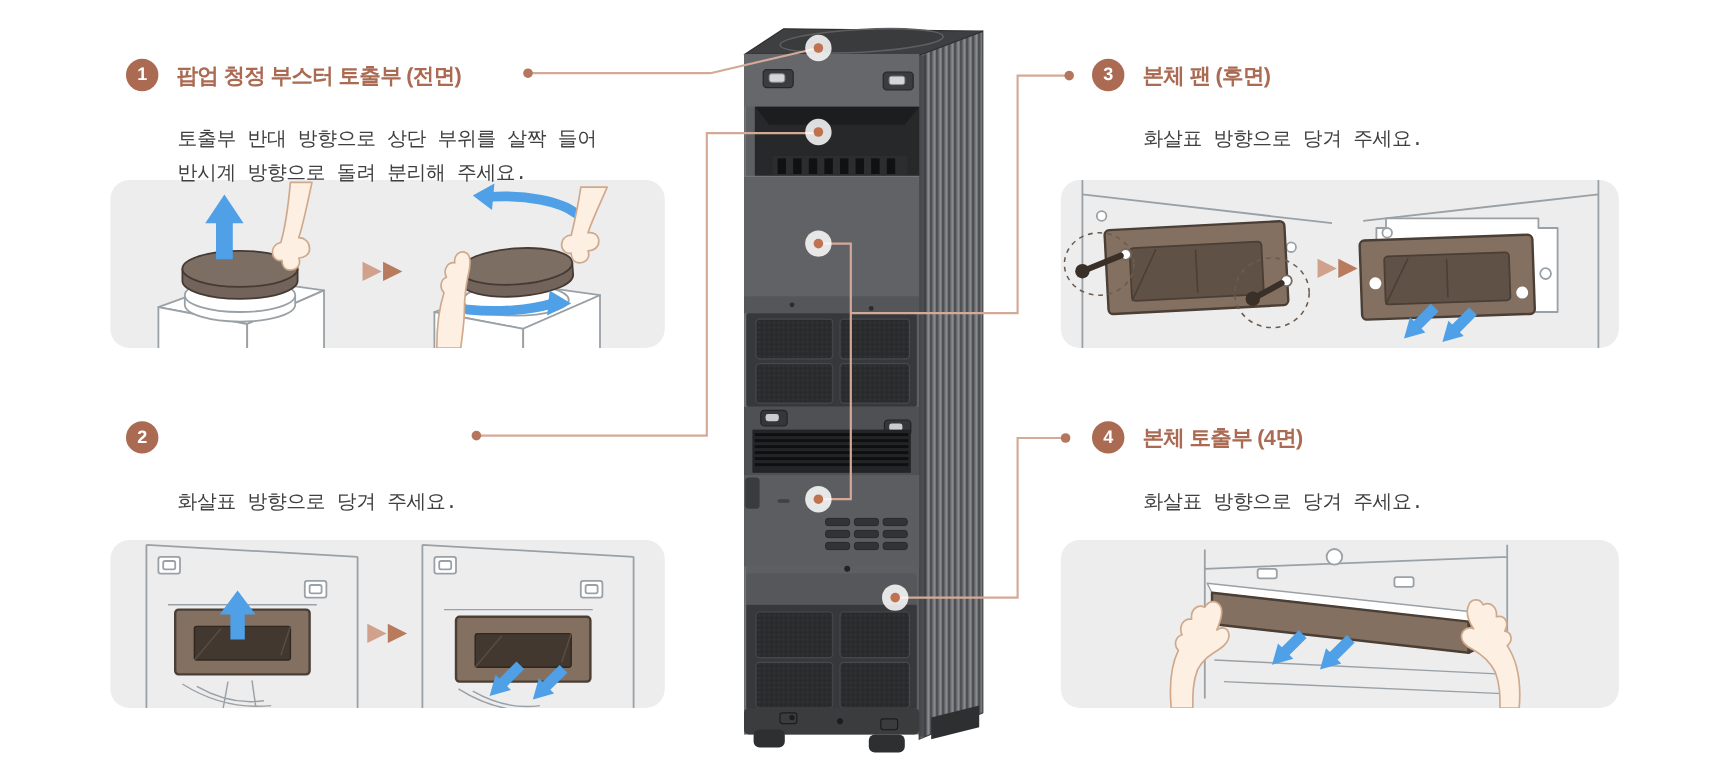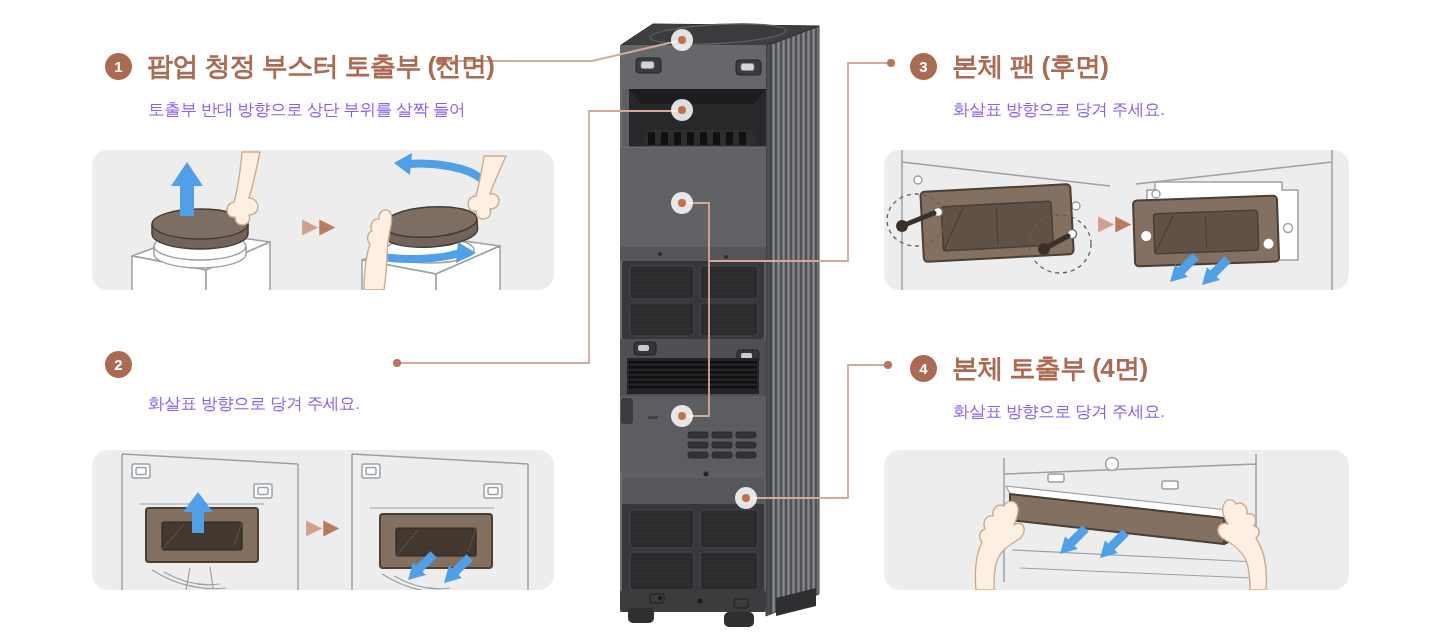--- a/index.html
+++ b/index.html
@@ -8,22 +8,22 @@
     font-family:"Liberation Sans","DejaVu Sans",sans-serif;overflow:hidden;
   }
   .scene{position:absolute;left:0;top:0;width:1440px;height:640px;z-index:1;}
   .sec{position:absolute;z-index:3;}
   .sec-head{display:flex;align-items:center;gap:15px;}
   .badge{
     width:27px;height:27px;border-radius:50%;background:#ab6a52;color:#fff;
     font-size:15px;font-weight:700;display:flex;align-items:center;justify-content:center;
     flex:0 0 27px;
   }
-  .title{font-size:26px;font-weight:700;color:#ab6a52;letter-spacing:-0.6px;white-space:nowrap;}
-  .desc{margin:11px 0 0 43px;font-size:16.5px;line-height:28px;color:#8b5cf6;letter-spacing:-0.3px;}
+  .title{font-size:18px;font-weight:700;color:#ab6a52;letter-spacing:-0.6px;white-space:nowrap;}
+  .desc{margin:27px 0 0 43px;font-size:16.5px;line-height:28px;color:#404040;letter-spacing:-0.3px;font-family:Liberation Mono, monospace;}
   .illus{position:absolute;background:#ededee;border-radius:16px;overflow:hidden;z-index:2;}
   .illus svg{display:block;width:100%;height:100%;}
   #sec1{left:105px;top:49px;}
   #sec2{left:105px;top:351px;}
   #sec3{left:910px;top:49px;}
   #sec4{left:910px;top:351px;}
   #box1{left:92px;top:150px;width:462px;height:140px;}
   #box2{left:92px;top:450px;width:462px;height:140px;}
   #box3{left:884px;top:150px;width:465px;height:140px;}
   #box4{left:884px;top:450px;width:465px;height:140px;}
@@ -197,20 +197,21 @@
   </g>
 </svg>
 
 <div class="sec" id="sec1">
   <div class="sec-head">
     <div class="badge">1</div>
     <div class="title">팝업 청정 부스터 토출부 (전면)</div>
   </div>
   <div class="desc">
     <div>토출부 반대 방향으로 상단 부위를 살짝 들어</div>
+    <div>반시계 방향으로 돌려 분리해 주세요.</div>
   </div>
 </div>
 
 <div class="sec" id="sec2">
   <div class="sec-head">
     <div class="badge">2</div>
   </div>
   <div class="desc">
     <div>화살표 방향으로 당겨 주세요.</div>
   </div>

